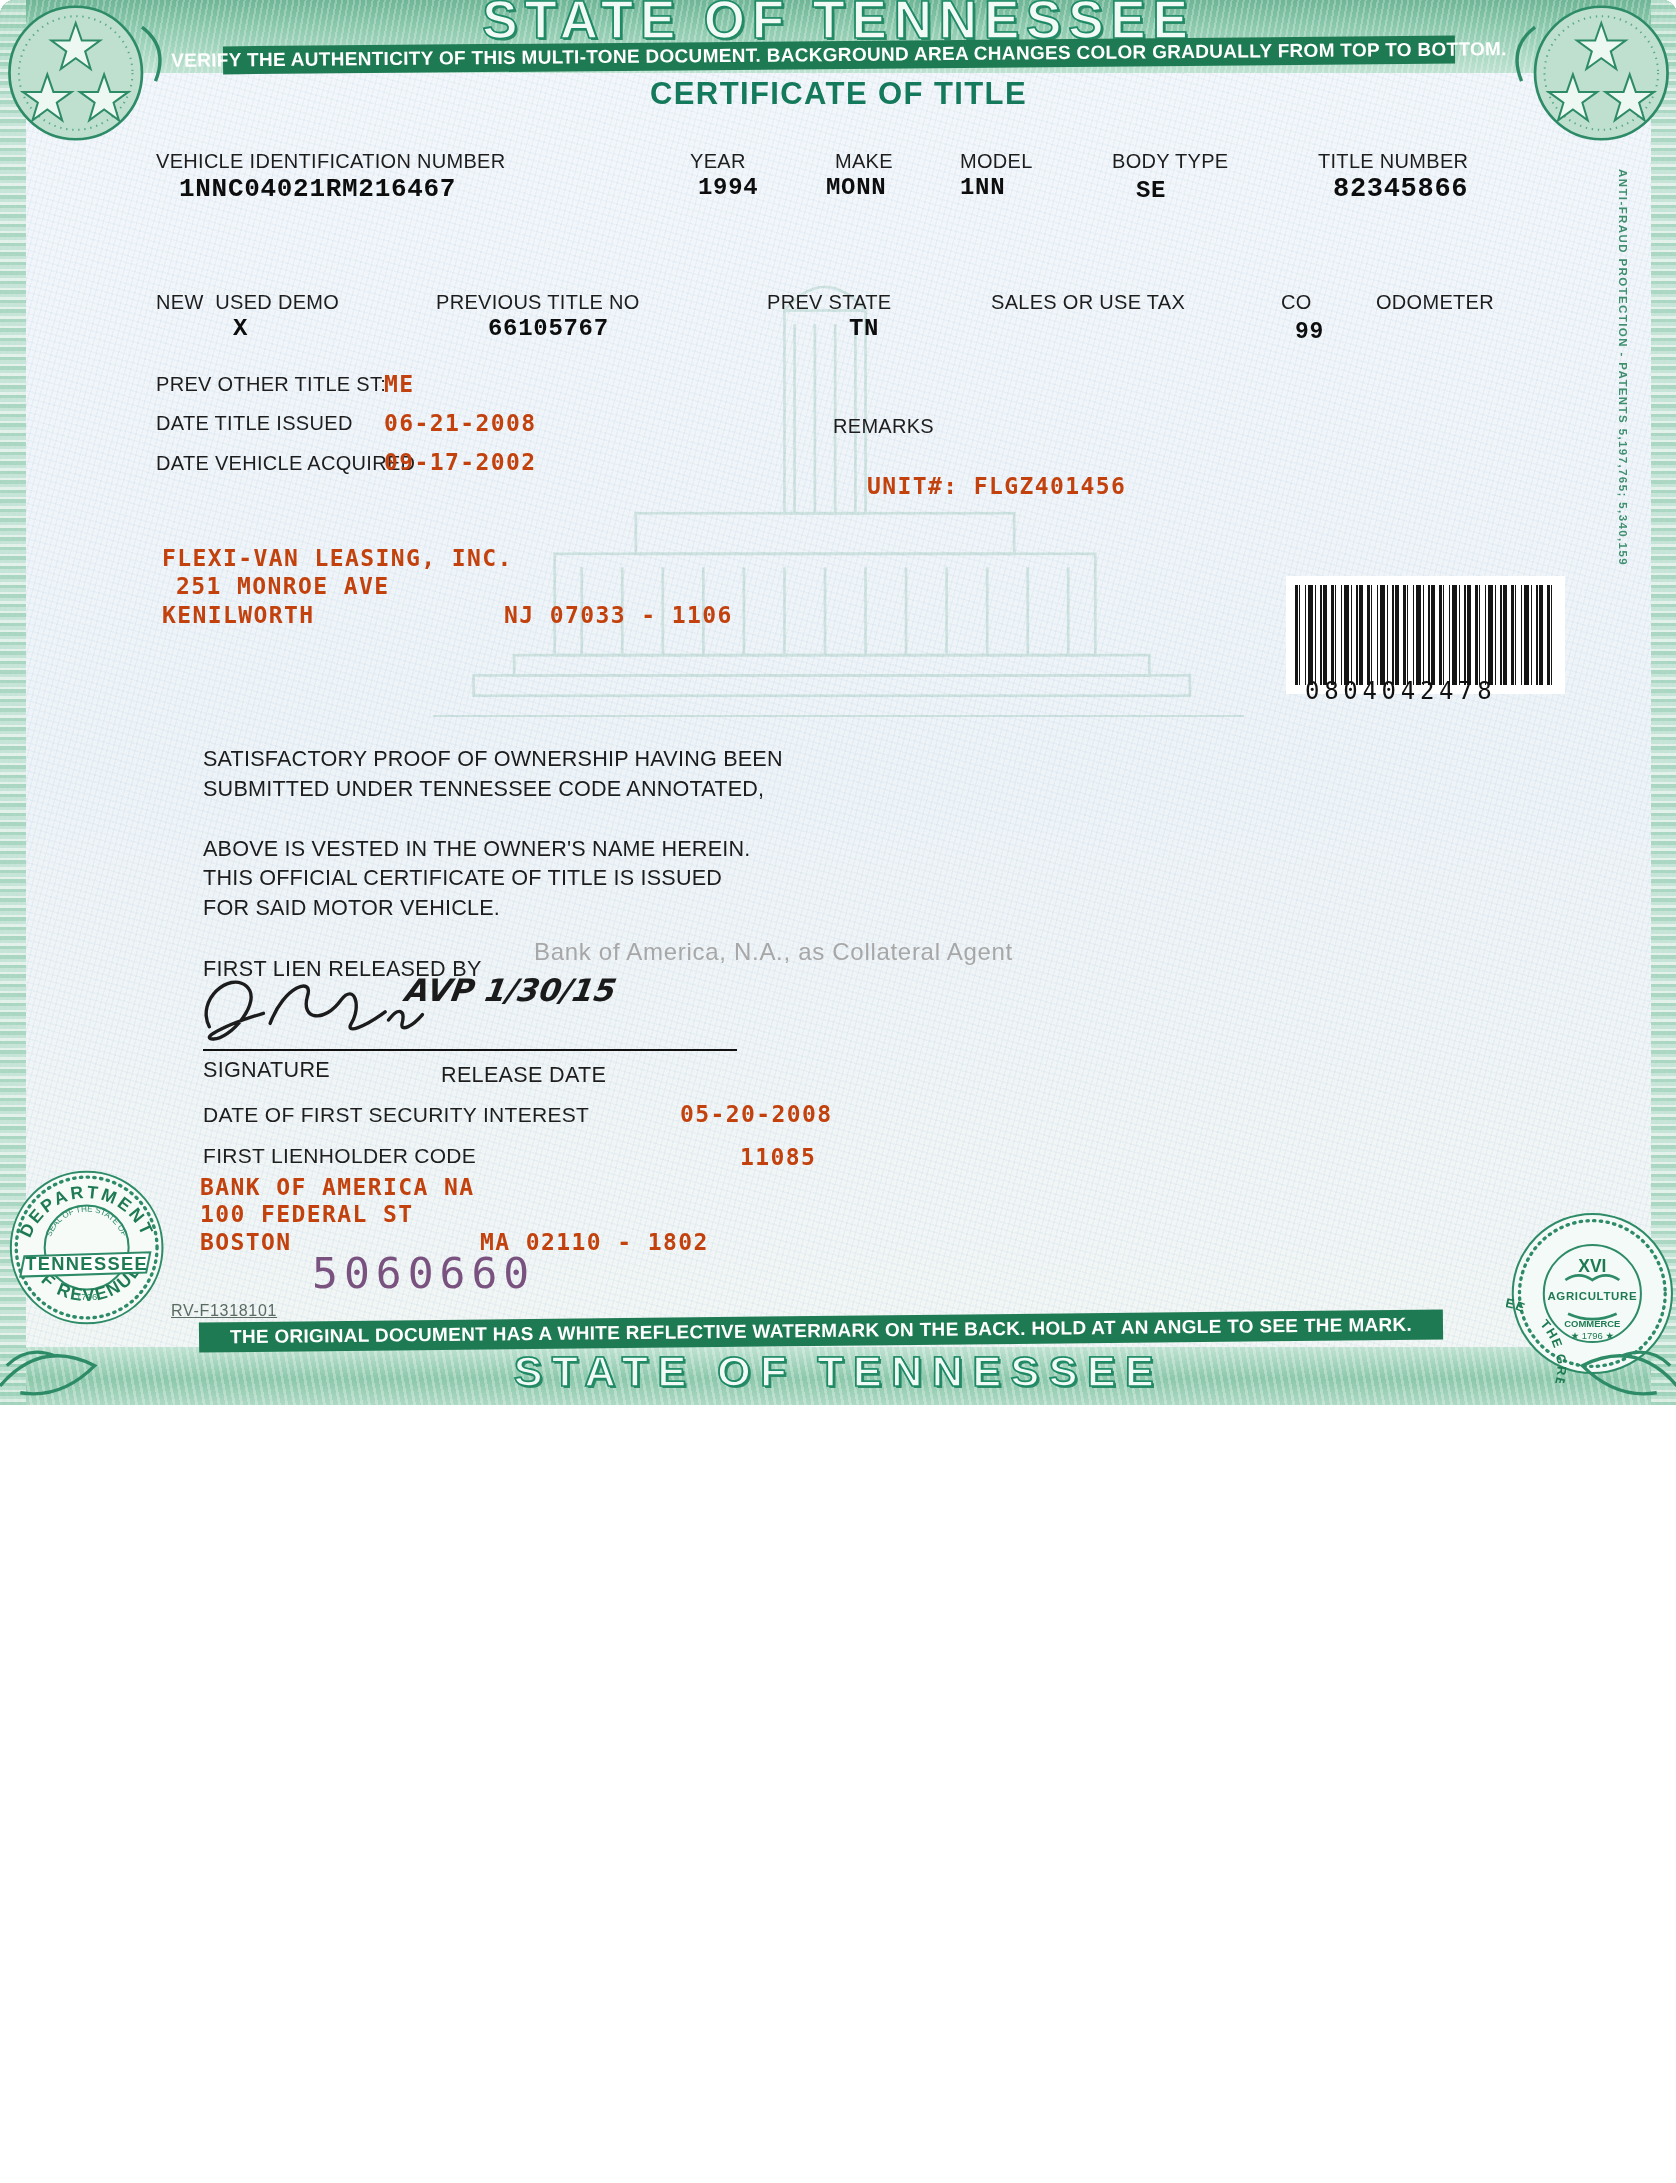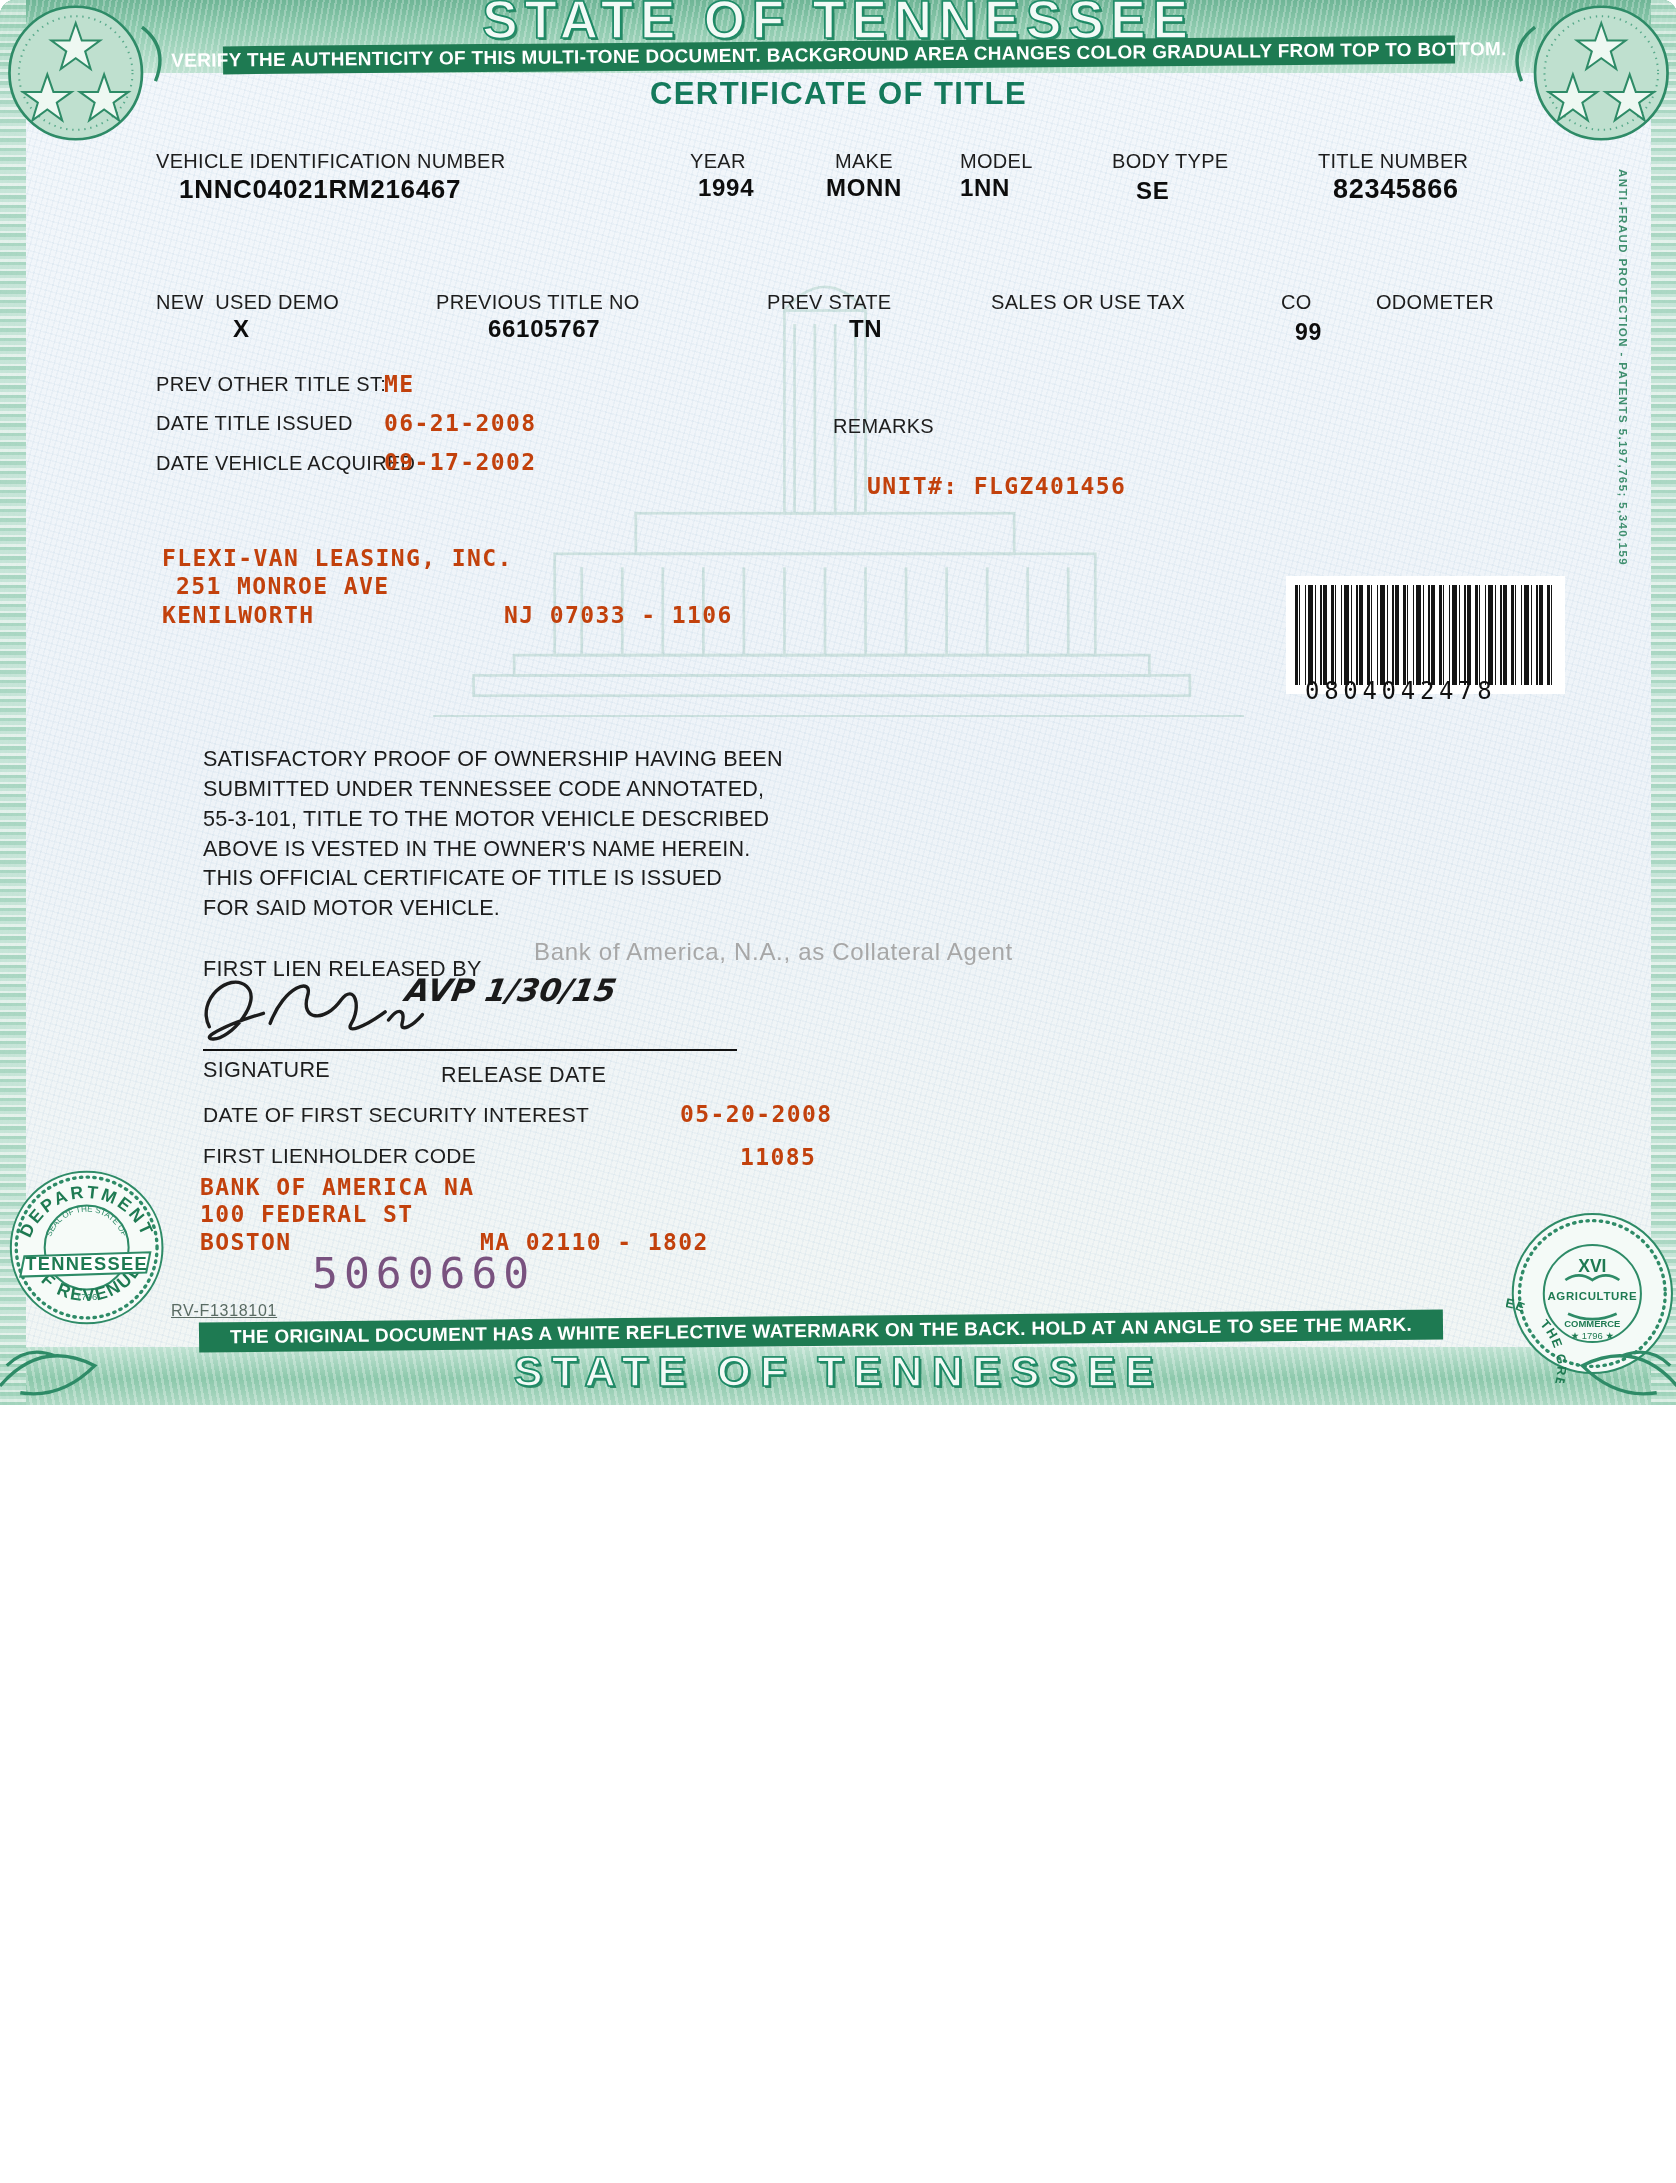--- a/index.html
+++ b/index.html
@@ -33,21 +33,21 @@
   
   .state-title{position:absolute;white-space:nowrap;font-weight:bold;color:#f2faf6;
        -webkit-text-stroke:1.7px #1c8a66;
        text-shadow:2px 2px 0 #2e8b67, -0.7px -0.7px 0 #57a98a;letter-spacing:6.8px;}
   #state-top{left:0;top:-10.8px;width:1677px;text-align:center;font-size:53px;}
   #state-bottom{left:0;top:1347px;width:1677px;text-align:center;font-size:43px;letter-spacing:9.5px;}
   
   .abs{position:absolute;white-space:nowrap;}
   #cert-title{left:0;top:76px;width:1677px;text-align:center;color:#157a5c;font-weight:bold;font-size:31px;letter-spacing:1.4px;}
   .lbl{font-size:20px;color:#1d1d1d;letter-spacing:0.3px;}
-  .val-serif{font-family:Liberation Sans, sans-serif;font-weight:bold;font-size:26px;color:#0d0d0d;letter-spacing:0.7px;}
+  .val-serif{font-family:Liberation Mono, monospace;font-weight:bold;font-size:26px;color:#0d0d0d;letter-spacing:0.7px;}
   .val-mono{font-family:"DejaVu Sans Mono",monospace;font-weight:bold;font-size:23px;color:#c2410c;letter-spacing:1.4px;}
   .legal{font-size:21.6px;color:#1c1c1c;letter-spacing:0.2px;}
   .stamp-gray{color:#a7a7a7;font-size:24px;letter-spacing:0.7px;}
   .sig-hand{font-family:"DejaVu Sans",sans-serif;font-style:italic;font-weight:bold;font-size:31px;color:#1a1a1a;transform:skewX(-10deg);}
   .purple-stamp{font-family:"DejaVu Sans Mono",monospace;font-size:43px;color:#6d4173;letter-spacing:6px;font-weight:500;opacity:.9;}
   .tiny{font-size:16px;color:#5a6b63;letter-spacing:0.7px;text-decoration:underline;}
   .sig-line{position:absolute;left:203px;top:1049px;width:534px;height:2px;background:#111;}
   
   #barcode{position:absolute;left:1286px;top:576px;width:261px;height:100px;background:#ffffff;
      border:9.5px solid #fff;
@@ -147,21 +147,20 @@
   <div class="abs val-mono" style="left:162px;top:545px">FLEXI-VAN LEASING, INC.</div>
   <div class="abs val-mono" style="left:176px;top:573px">251 MONROE AVE</div>
   <div class="abs val-mono" style="left:162px;top:602px">KENILWORTH</div>
   <div class="abs val-mono" style="left:504px;top:602px">NJ  07033 - 1106</div>
 
   <div id="barcode"></div>
   <div id="barcode-digits" class="abs">0804042478</div>
 
   <div class="abs legal" style="left:203px;top:746px">SATISFACTORY PROOF OF OWNERSHIP HAVING BEEN</div>
   <div class="abs legal" style="left:203px;top:776px">SUBMITTED UNDER TENNESSEE CODE ANNOTATED,</div>
-  <div class="abs legal" style="left:203px;top:806px">55-3-101, TITLE TO THE MOTOR VEHICLE DESCRIBED</div>
   <div class="abs legal" style="left:203px;top:836px">ABOVE IS VESTED IN THE OWNER'S NAME HEREIN.</div>
   <div class="abs legal" style="left:203px;top:865px">THIS OFFICIAL CERTIFICATE OF TITLE IS ISSUED</div>
   <div class="abs legal" style="left:203px;top:895px">FOR SAID MOTOR VEHICLE.</div>
 
   <div class="abs stamp-gray" style="left:534px;top:938px">Bank of America, N.A., as Collateral Agent</div>
   <div class="abs lbl" style="left:203px;top:956px;font-size:21.6px">FIRST LIEN RELEASED BY</div>
 
   <svg class="abs" style="left:189px;top:959px" width="460" height="95" viewBox="0 0 680 140">
     <g stroke="#1c1c1c" stroke-width="5" fill="none" stroke-linecap="round">
       <path d="M30 100 C 10 60, 60 18, 85 40 C 110 62, 60 120, 35 118 C 15 116, 60 95, 110 80"></path>

